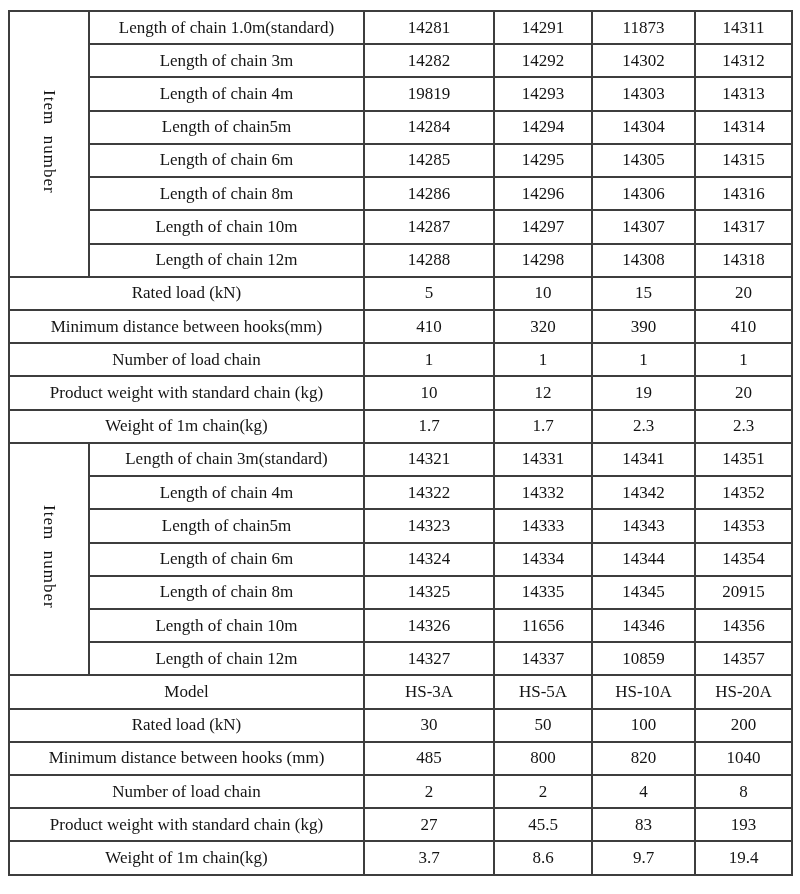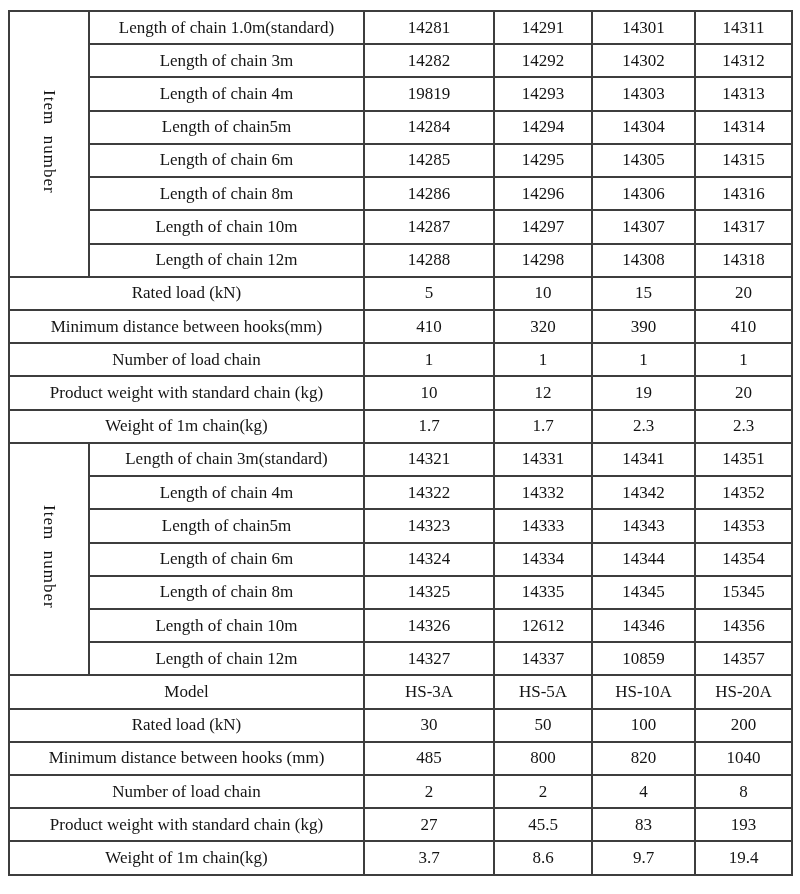--- a/index.html
+++ b/index.html
@@ -57,21 +57,21 @@
         <col style="width:103px">
         <col style="width:97px">
   </colgroup>
   <tbody>
 
     <tr>
       <td class="vcell" rowspan="8"><span class="vtext">Item  number</span></td>
       <td>Length of chain 1.0m(standard)</td>
       <td>14281</td>
       <td>14291</td>
-      <td>14301</td>
+      <td>11873</td>
       <td>14311</td>
     </tr>
     <tr>
       <td>Length of chain 3m</td>
       <td>14282</td>
       <td>14292</td>
       <td>14302</td>
       <td>14312</td>
     </tr>
     <tr>
@@ -180,26 +180,26 @@
       <td>14324</td>
       <td>14334</td>
       <td>14344</td>
       <td>14354</td>
     </tr>
     <tr>
       <td>Length of chain 8m</td>
       <td>14325</td>
       <td>14335</td>
       <td>14345</td>
-      <td>15345</td>
+      <td>20915</td>
     </tr>
     <tr>
       <td>Length of chain 10m</td>
       <td>14326</td>
-      <td>12612</td>
+      <td>11656</td>
       <td>14346</td>
       <td>14356</td>
     </tr>
     <tr>
       <td>Length of chain 12m</td>
       <td>14327</td>
       <td>14337</td>
       <td>10859</td>
       <td>14357</td>
     </tr>

